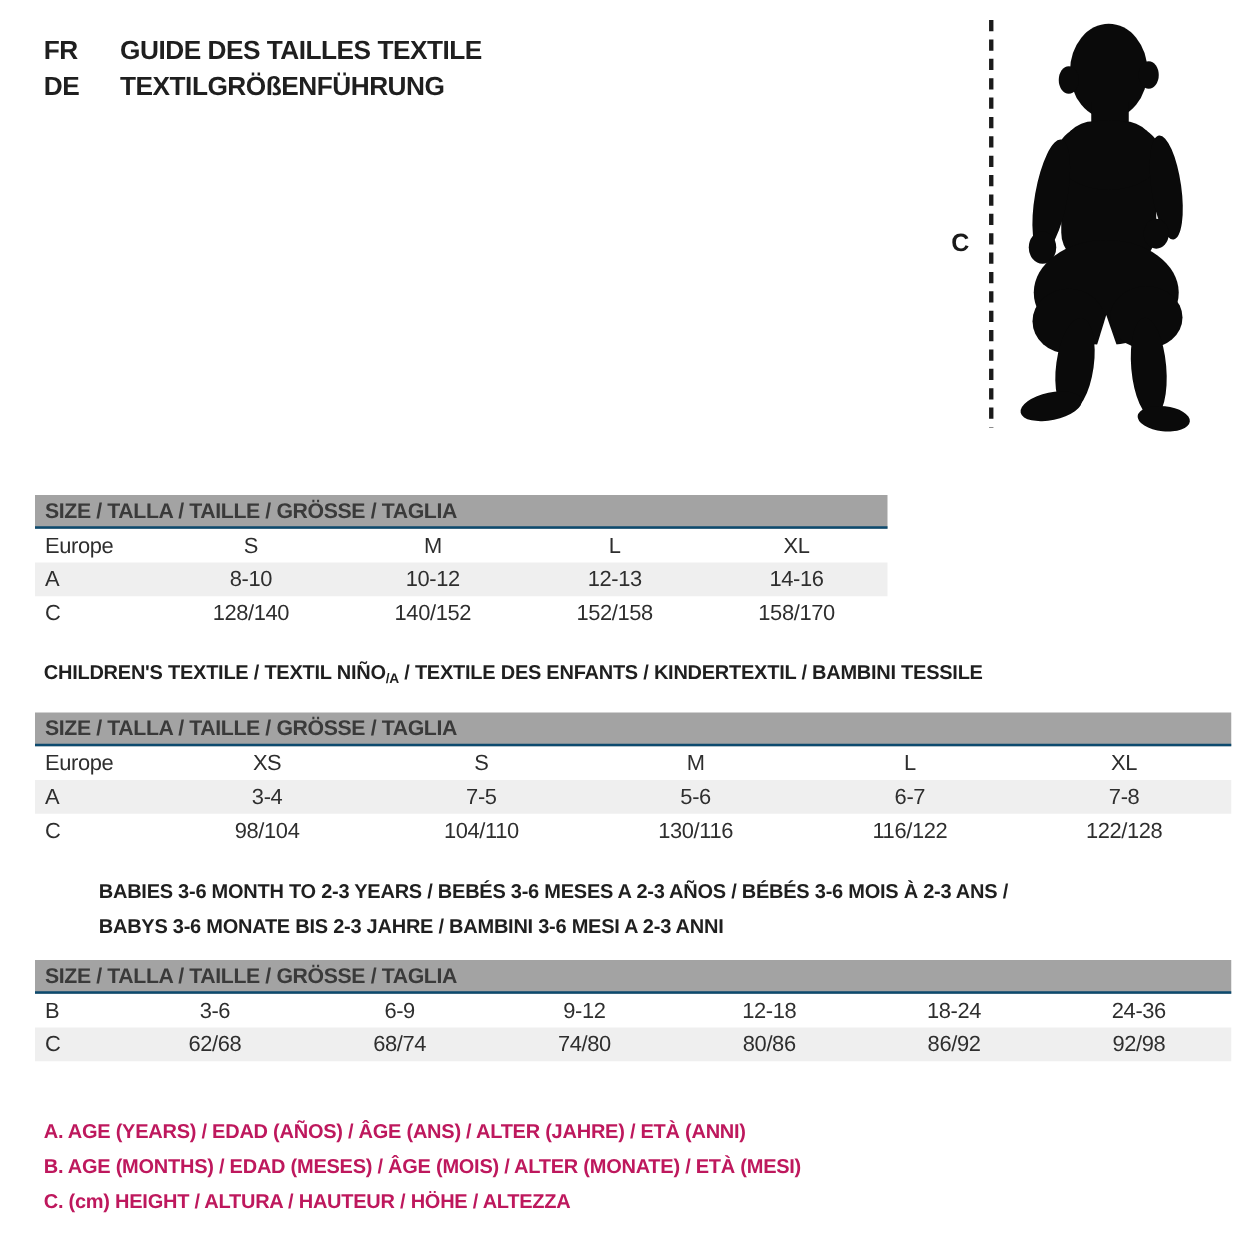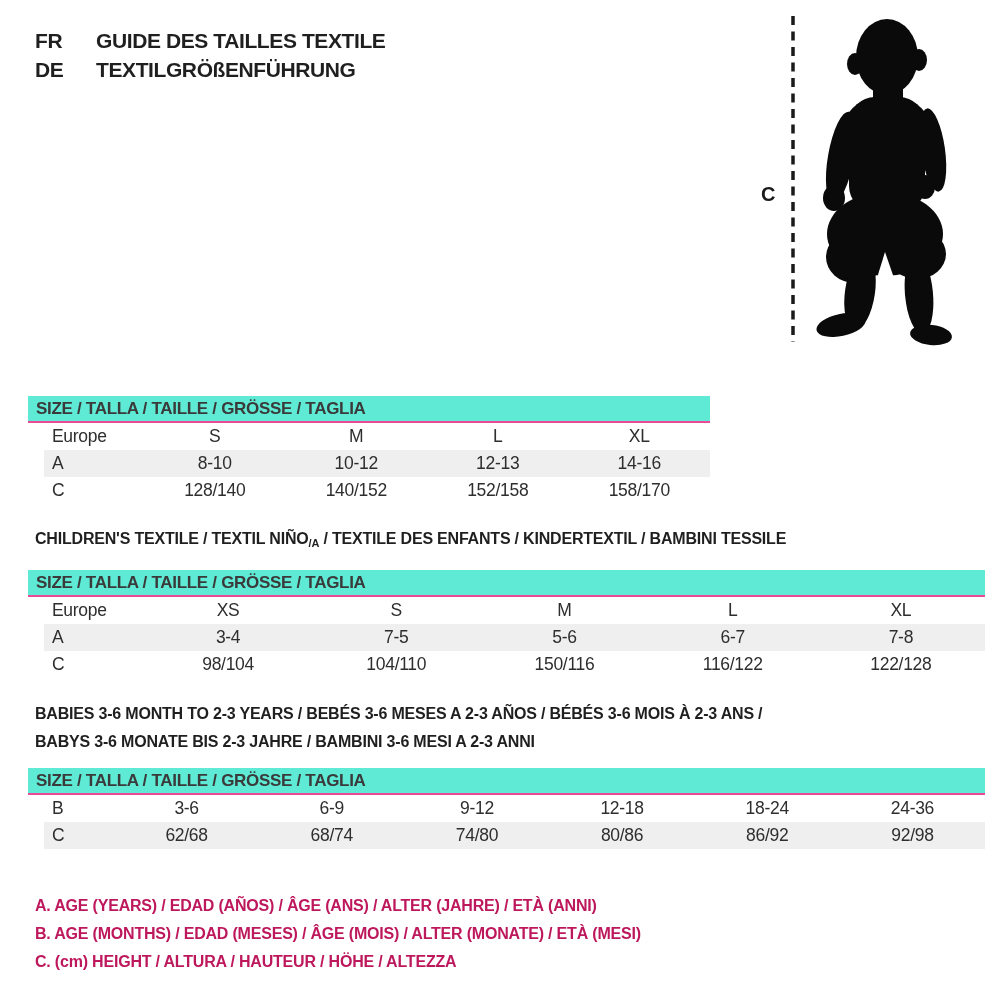--- a/index.html
+++ b/index.html
@@ -20,25 +20,25 @@
   .figure-wrap { position:absolute; left:755px; top:2px; width:215px; height:348px; }
 
   
   .sec-title { position:absolute; left:35px; font-weight:700; font-size:16px; letter-spacing:-0.2px; color:#1f1f1f; white-space:nowrap; }
   .sec-title sub { font-size:11px; vertical-align:-3px; }
   #babies-title { line-height:28px; }
 
   
   .stable { position:absolute; left:28px; }
   .stable .hdr {
-    background:#5eead4; border-bottom:2px solid #ec4899;
+    background:#a3a3a3; border-bottom:2px solid #0c4a6e;
     height:25px; display:flex; align-items:center; padding-left:8px;
     font-weight:700; font-size:17px; letter-spacing:-0.3px; color:#3a3a3a;
   }
-  .t-row { display:grid; height:27px; align-items:center; font-size:17.5px; letter-spacing:-0.3px; color:#2e2e2e;margin-left:16px; }
+  .t-row { display:grid; height:27px; align-items:center; font-size:17.5px; letter-spacing:-0.3px; color:#2e2e2e; }
   .t-row .lbl { padding-left:8px; }
   .t-row .val { text-align:center; }
   .t-row.stripe { background:#efefef; }
   #junior-table   { top:396px; width:682px; }
   #junior-table .t-row   { grid-template-columns:100px repeat(4,1fr); }
   #children-table { top:570px; width:957px; }
   #children-table .t-row { grid-template-columns:100px repeat(5,1fr); }
   #babies-table   { top:768px; width:957px; }
   #babies-table .t-row   { grid-template-columns:70px repeat(6,1fr); }
 
@@ -139,27 +139,27 @@
       <span class="val">3-4</span>
       <span class="val">7-5</span>
       <span class="val">5-6</span>
       <span class="val">6-7</span>
       <span class="val">7-8</span>
     </div>
     <div class="t-row">
       <span class="lbl">C</span>
       <span class="val">98/104</span>
       <span class="val">104/110</span>
-      <span class="val">150/116</span>
+      <span class="val">130/116</span>
       <span class="val">116/122</span>
       <span class="val">122/128</span>
     </div>
   </div>
 
-  <div class="sec-title" id="babies-title" style="top:700px;">
+  <div class="sec-title" id="babies-title" style="top:700px;margin-left:44px;">
     <div>BABIES 3-6 MONTH TO 2-3 YEARS / BEBÉS 3-6 MESES A 2-3 AÑOS / BÉBÉS 3-6 MOIS À 2-3 ANS /</div>
     <div>BABYS 3-6 MONATE BIS 2-3 JAHRE / BAMBINI 3-6 MESI A 2-3 ANNI</div>
   </div>
 
   <div class="stable" id="babies-table">
     <div class="hdr">SIZE / TALLA / TAILLE / GRÖSSE / TAGLIA</div>
     <div class="t-row">
       <span class="lbl">B</span>
       <span class="val">3-6</span>
       <span class="val">6-9</span>

